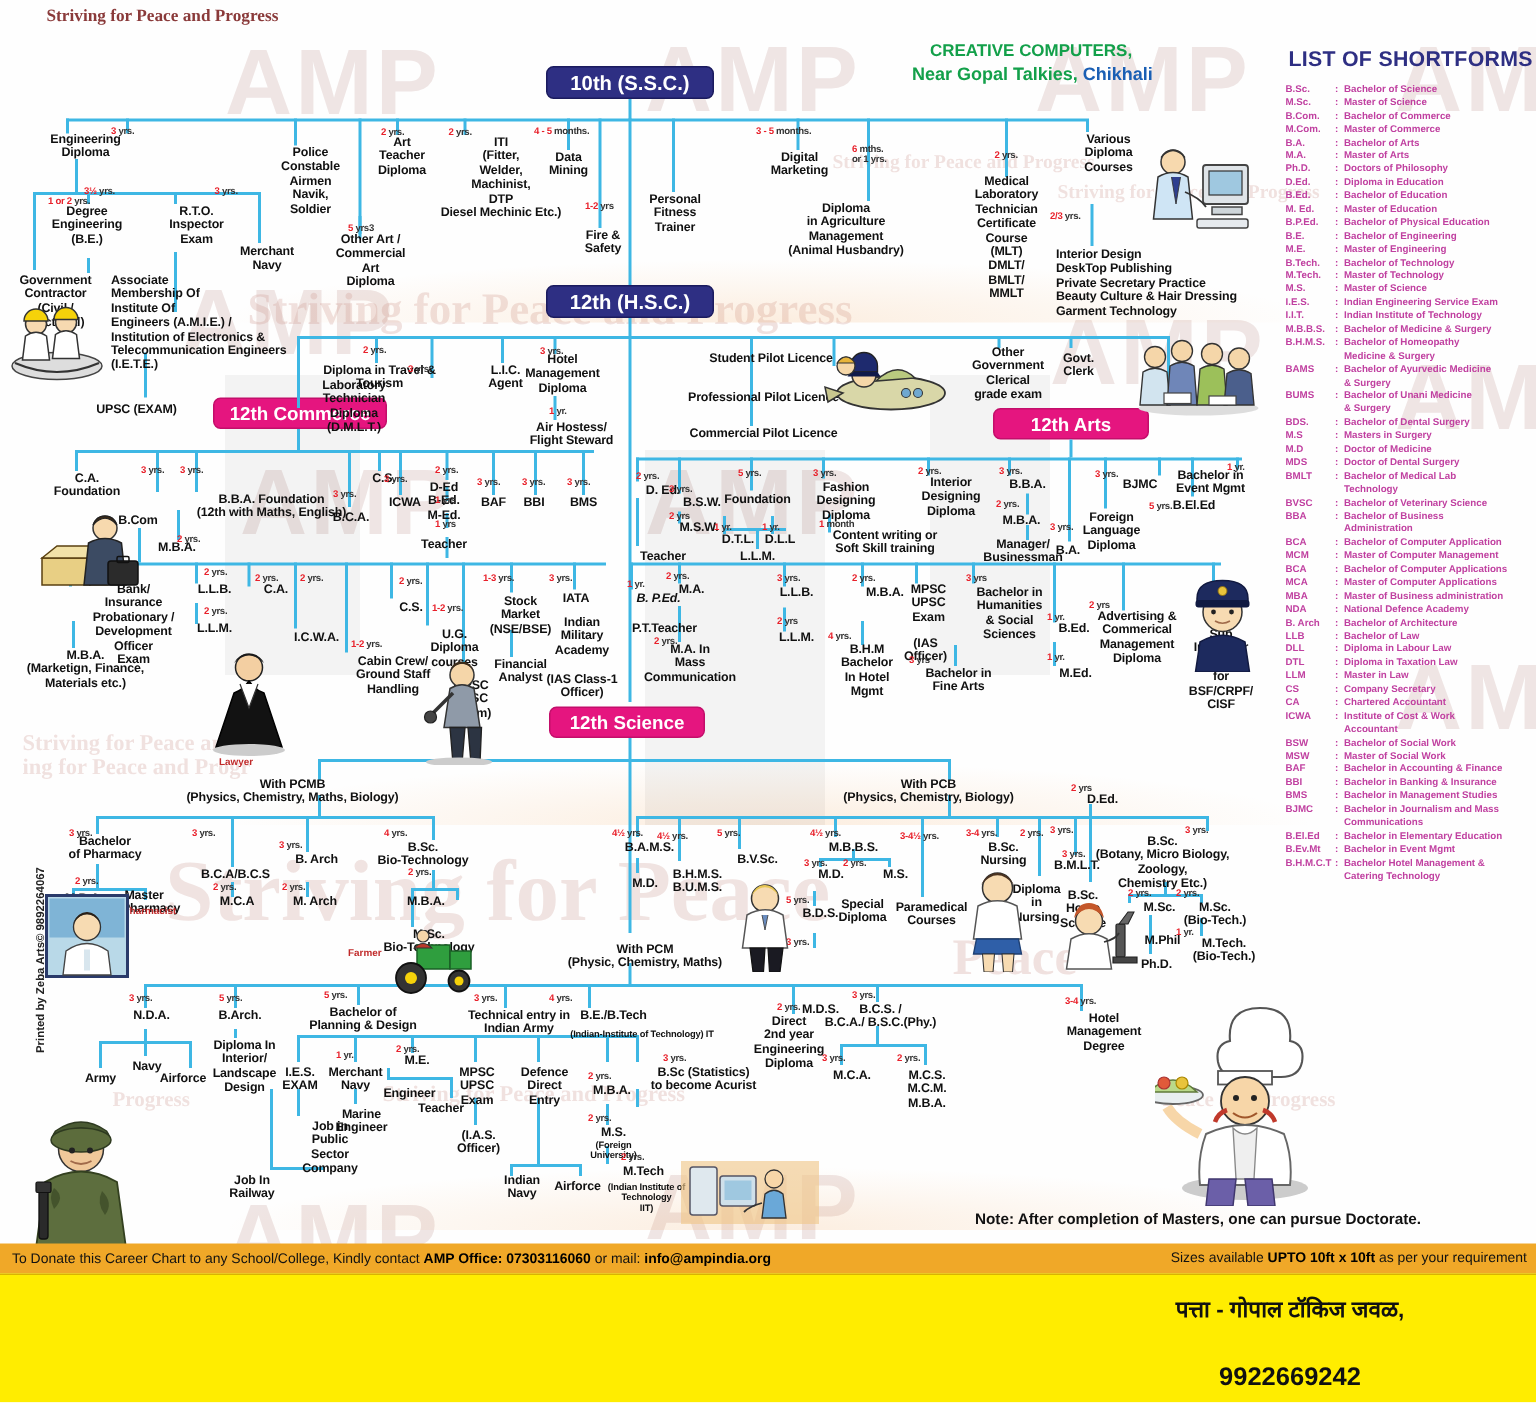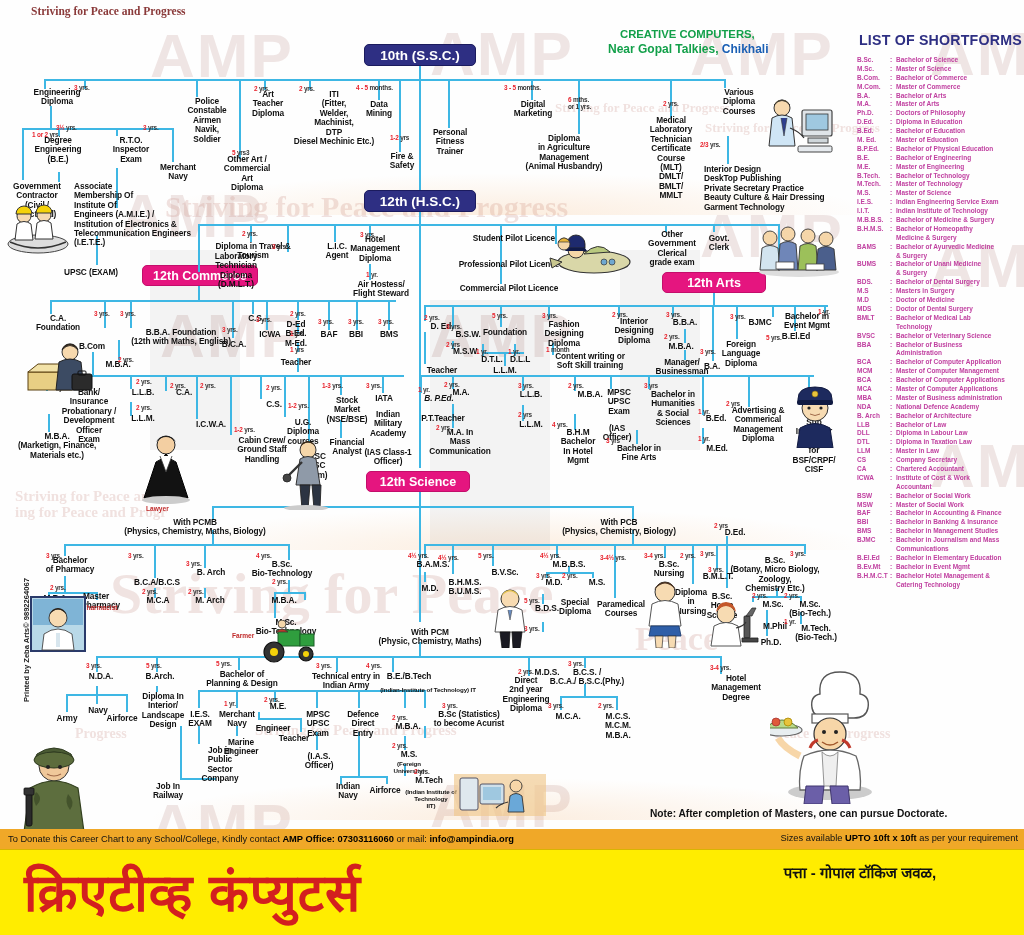--- a/index.html
+++ b/index.html
@@ -1404,18 +1404,18 @@
   <div id="donate-bar">
     <div id="donate-text">
       <span>To Donate this Career Chart to any School/College, Kindly contact </span><b>AMP Office: 07303116060</b><span> or mail: </span><b>info@ampindia.org</b>
     </div>
     <div id="sizes-text">
       <span>Sizes available </span><b>UPTO 10ft x 10ft</b><span> as per your requirement</span>
     </div>
   </div>
 
   <div id="yellow-bar"></div>
-  <div id="marathi-brand">क्रिएटीव्ह कंप्युटर्स</div>
   <div class="mr-line" style="top:862px;">पत्ता - गोपाल टॉकिज जवळ,</div>
+  <div class="mr-line" style="top:908px; font-size:17px;">9922669242</div>
 
   <div id="printed-by">Printed by Zeba Arts© 9892264067</div>
 
 </div>
 
 </body></html>

